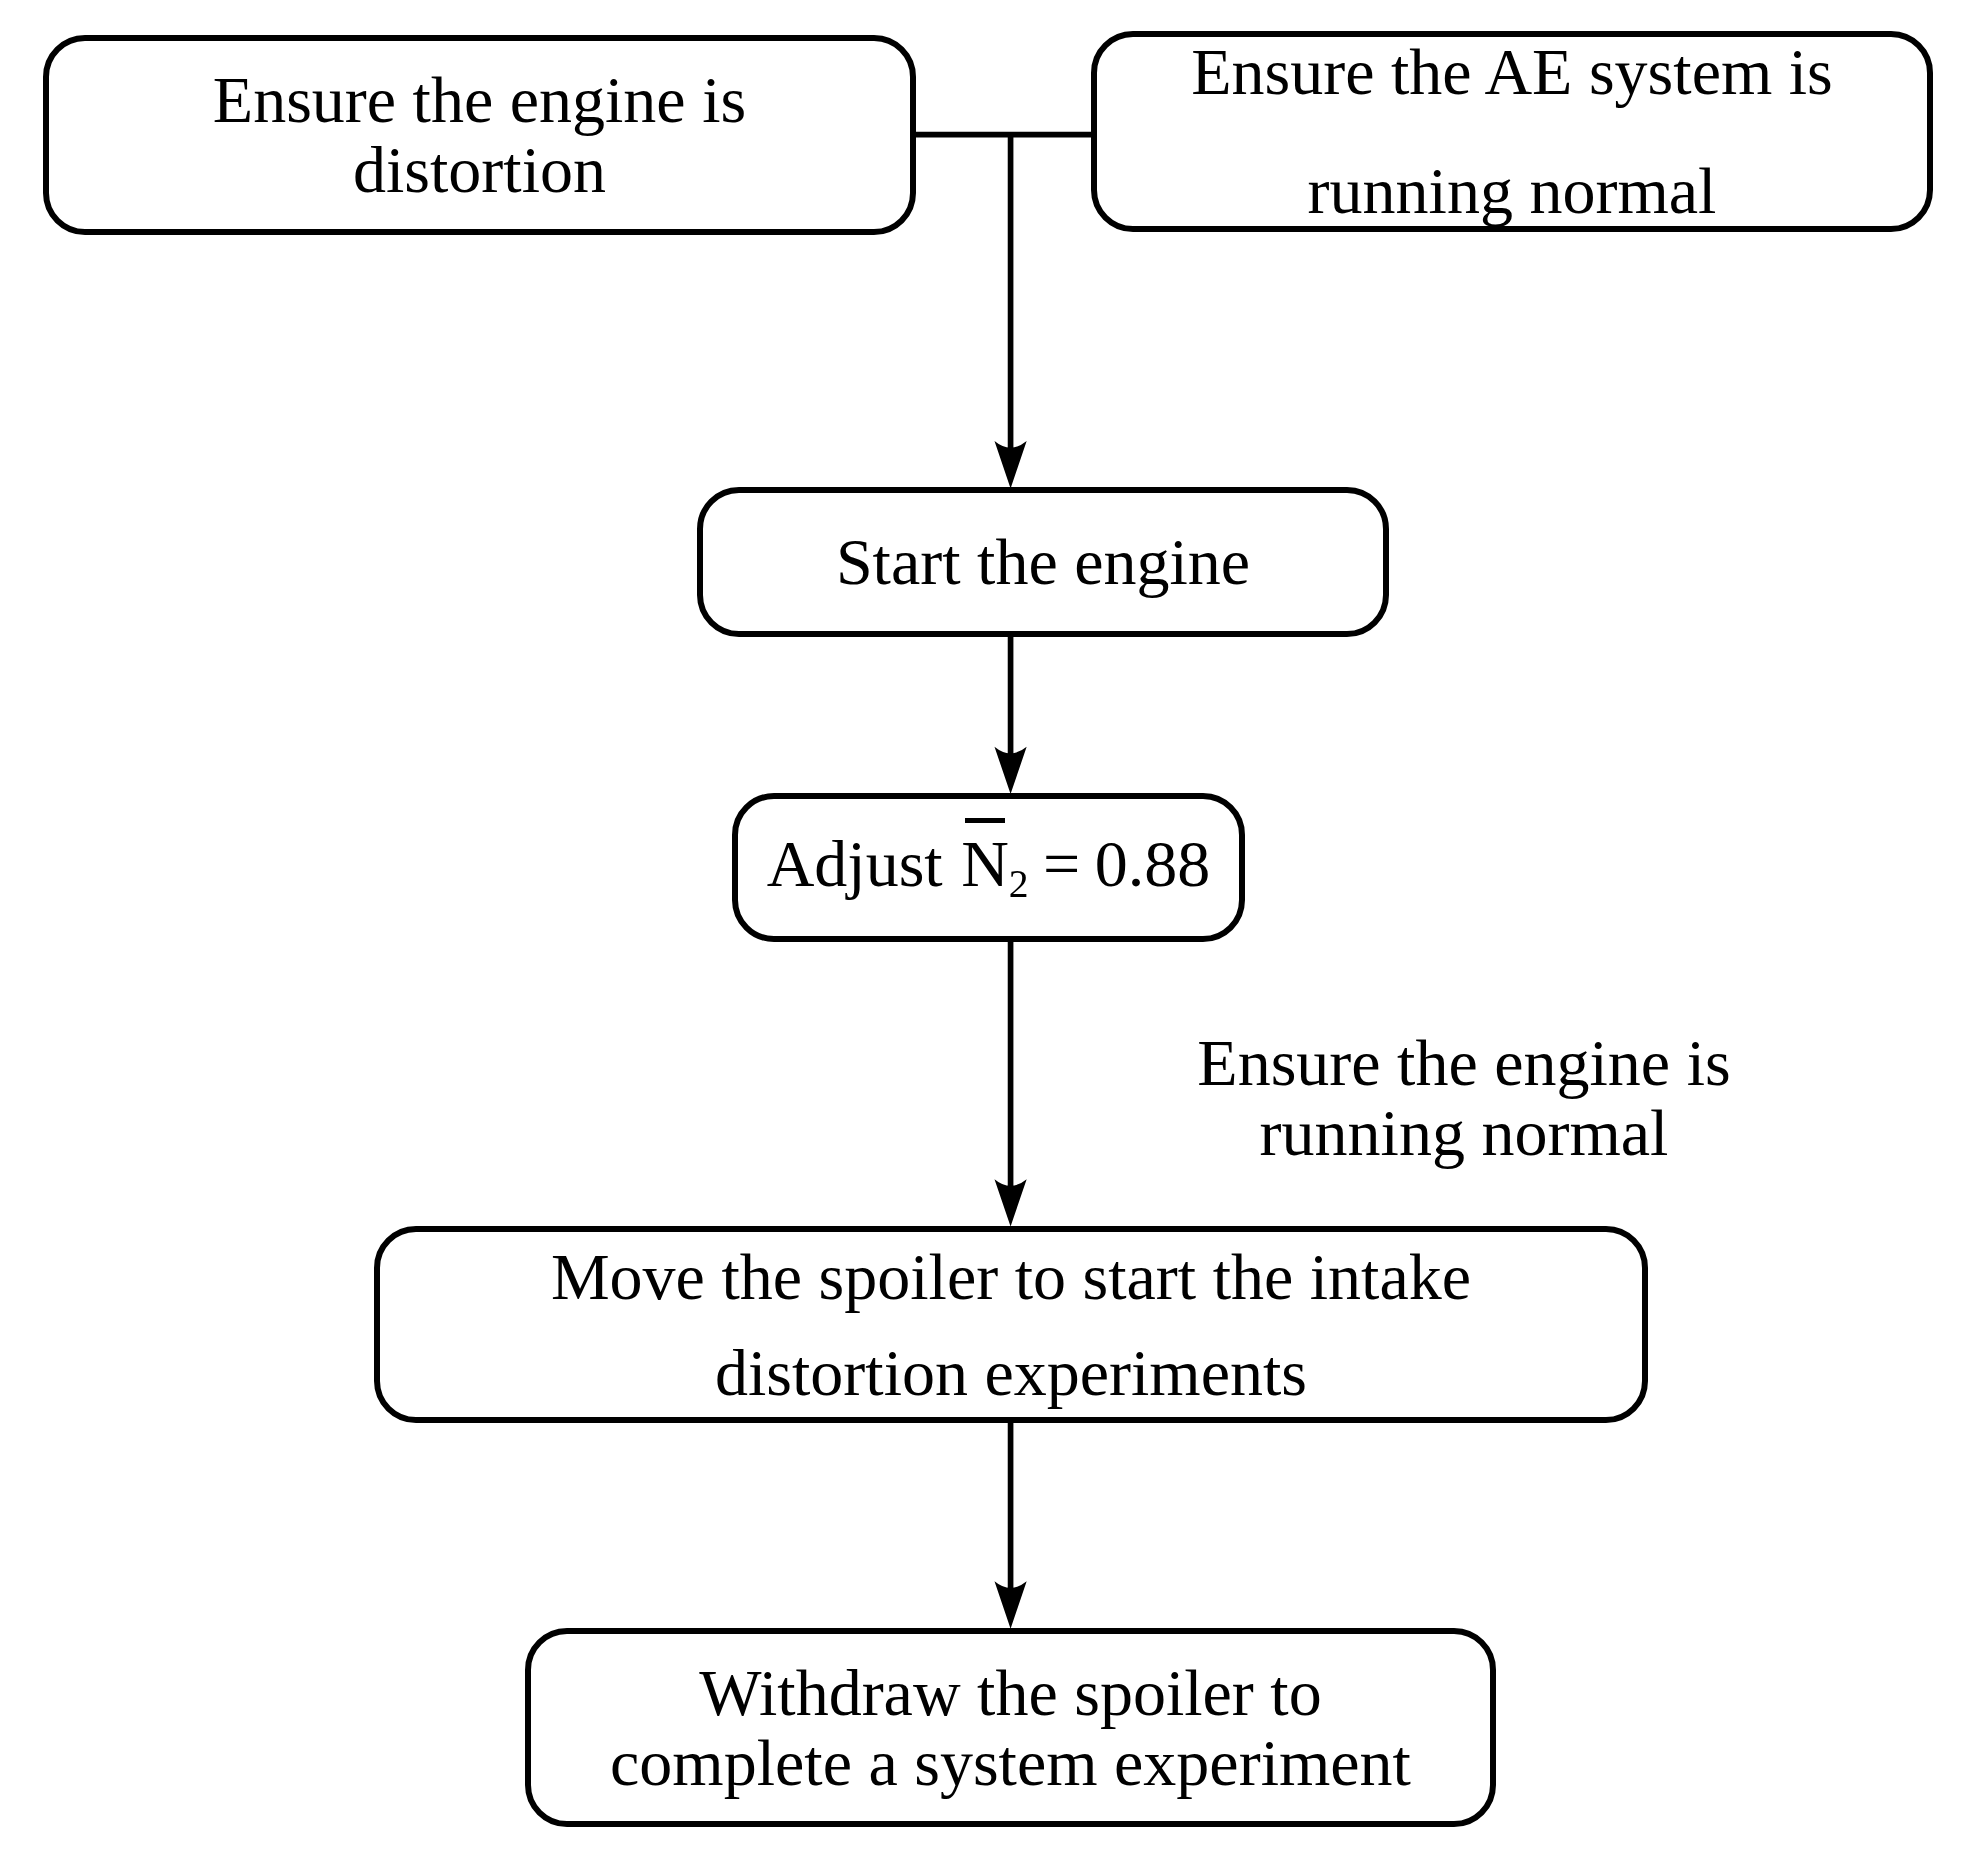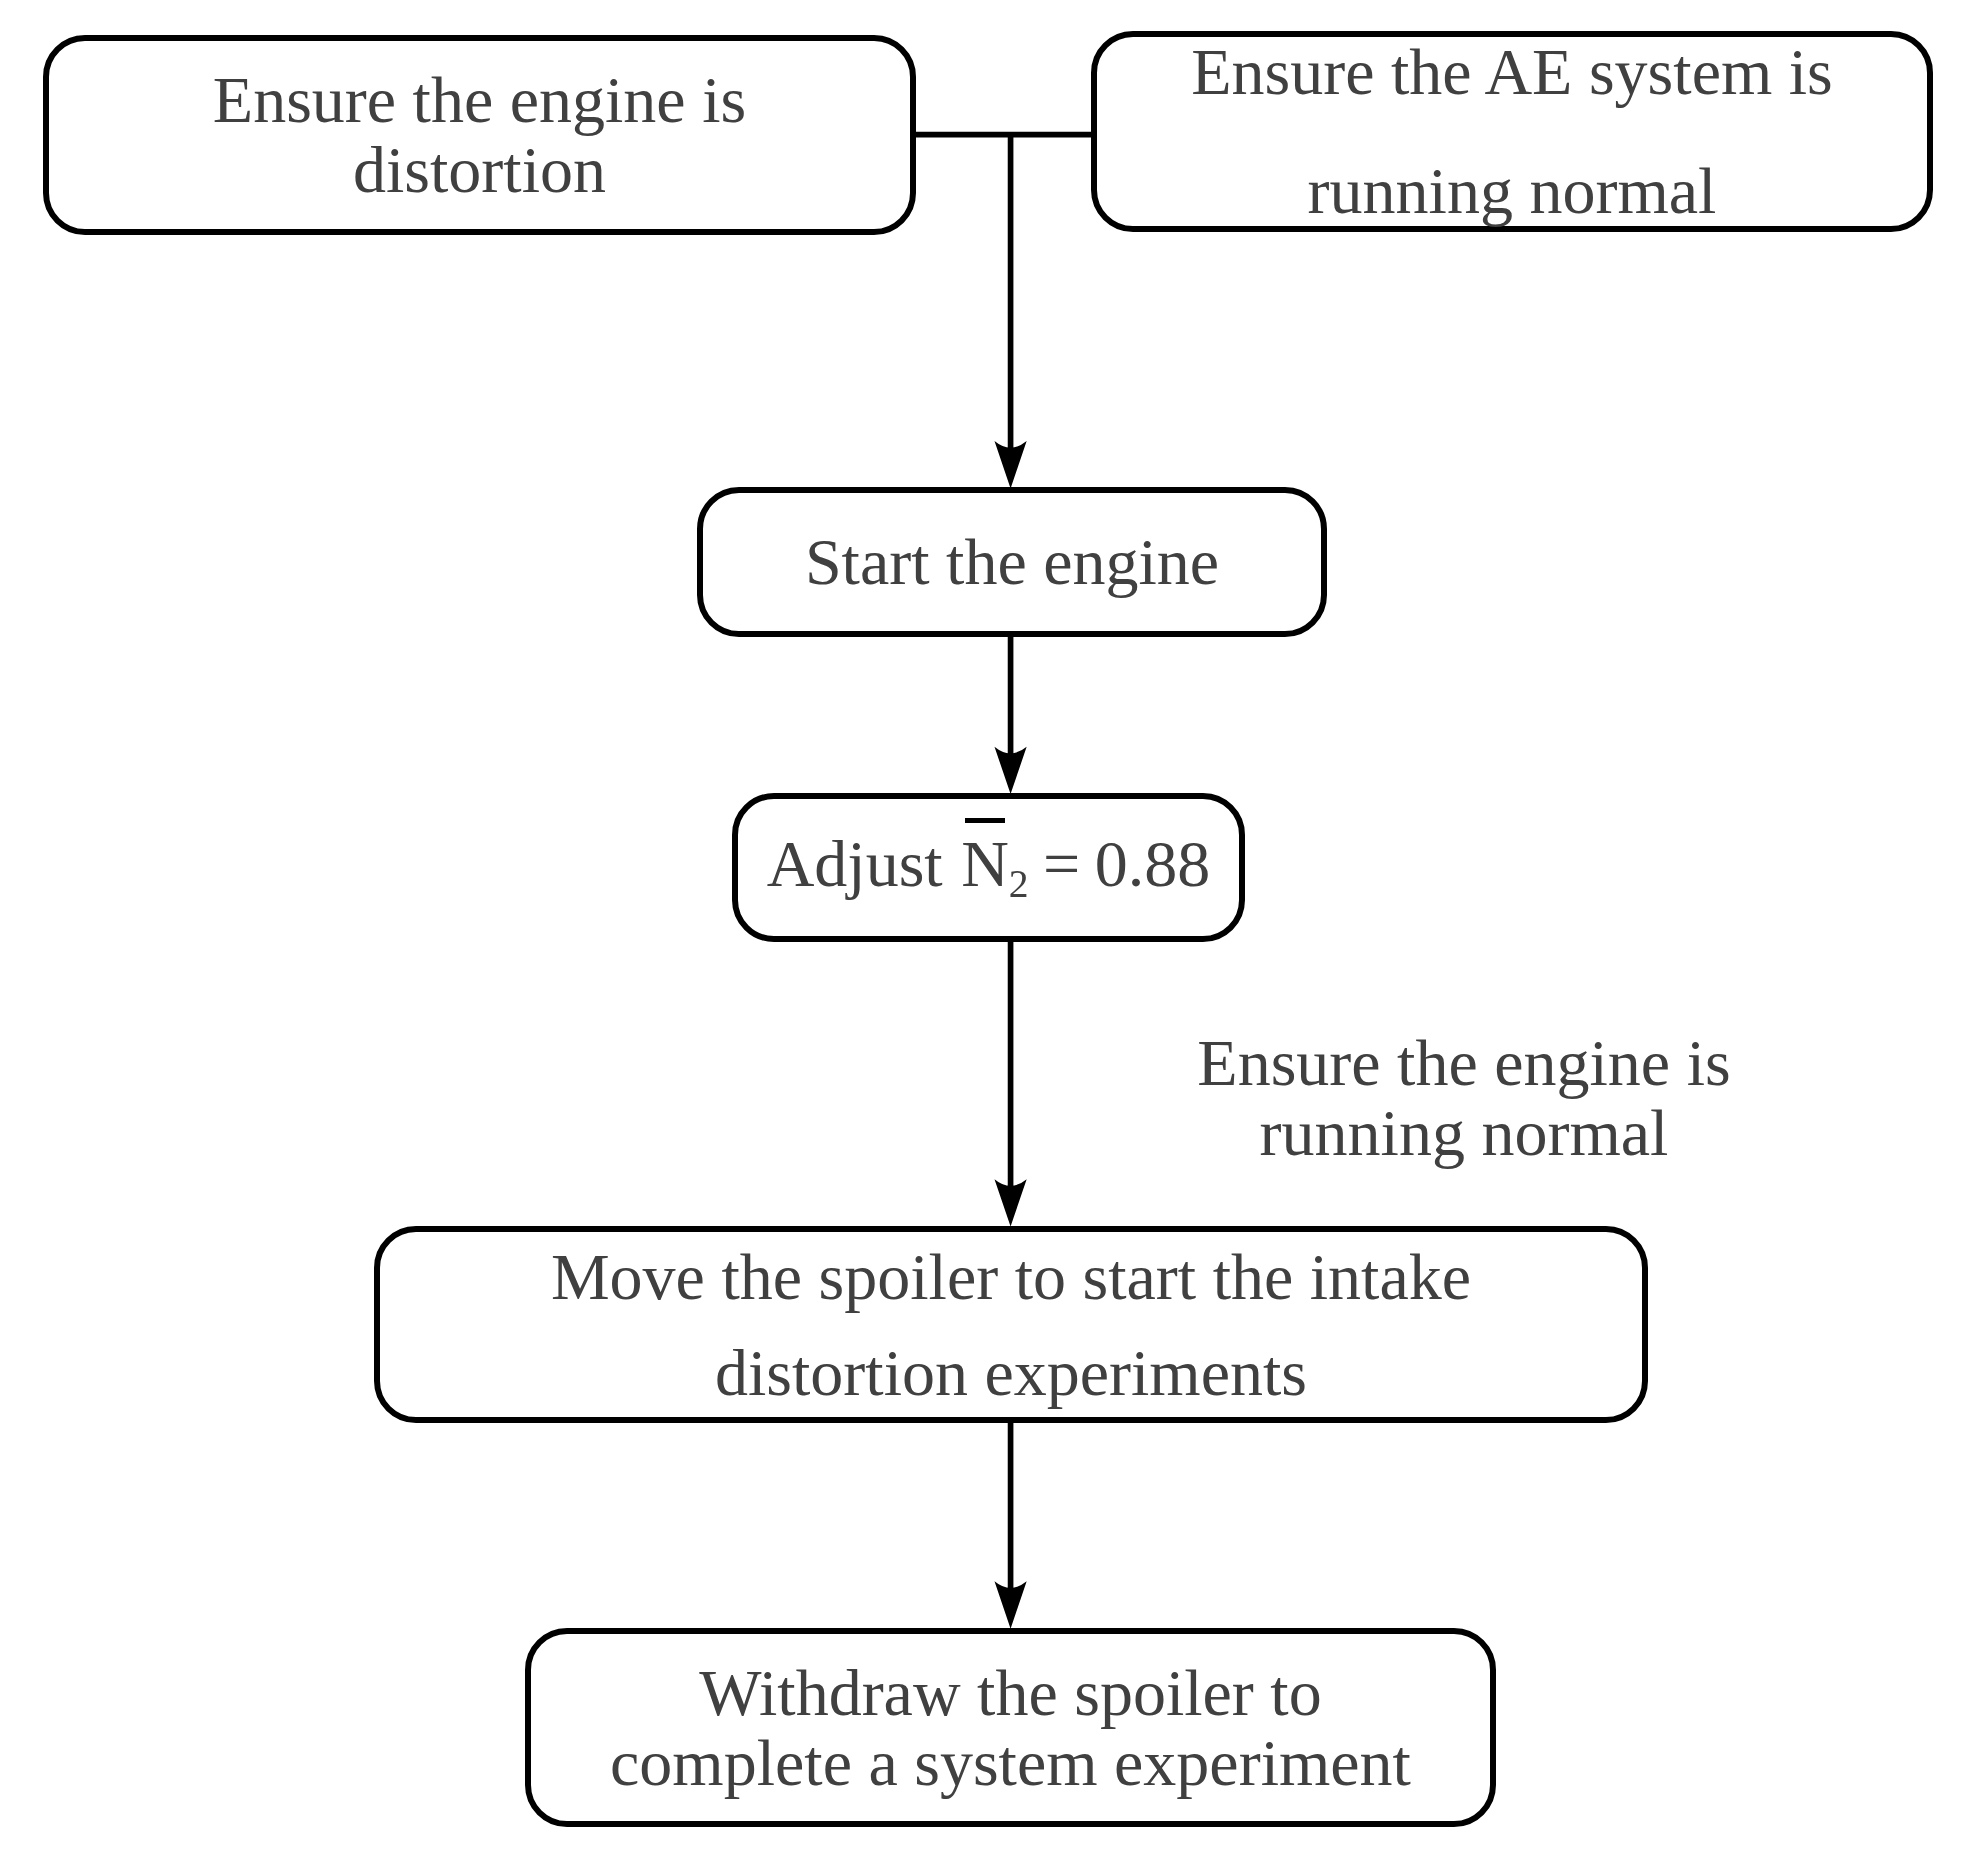--- a/index.html
+++ b/index.html
@@ -2,21 +2,21 @@
 <html style="font-size:15px"><head>
 <meta charset="utf-8">
 <style>
   html, body { margin: 0; padding: 0; background: #ffffff; }
   #canvas {
     position: relative;
     width: 1971px;
     height: 1872px;
     background: #ffffff;
     font-family: "Liberation Serif", "DejaVu Serif", serif;
-    color: #404040;
+    color: #000000;
     overflow: hidden;
   }
   #connector-layer {
     position: absolute;
     left: 0; top: 0;
     width: 1971px;
     height: 1872px;
   }
   .node {
     position: absolute;
@@ -84,21 +84,21 @@
   <div class="node" id="node-ensure-airworthy" style="left:43px; top:35px; width:873px; height:200px;">
     <div>Ensure the engine is</div>
     <div>distortion</div>
   </div>
 
   <div class="node" id="node-ensure-ae-normal" style="left:1091px; top:31px; width:842px; height:201px;justify-content:space-between;">
     <div>Ensure the AE system is</div>
     <div>running normal</div>
   </div>
 
-  <div class="node" id="node-start-engine" style="left:697px; top:487px; width:630px; height:150px;">
+  <div class="node" id="node-start-engine" style="left:697px; top:487px; width:692px; height:150px;">
     <div>Start the engine</div>
   </div>
 
   <div class="node" id="node-adjust-n2" style="left:732px; top:793px; width:513px; height:149px;">
     <div>
       <span class="word-gap">Adjust</span><span class="nbar">N</span><span class="sub">2</span><span class="rel">=</span><span>0.88</span>
     </div>
   </div>
 
   <div class="edge-label" style="left:1109px; top:1028px; width:710px;">

